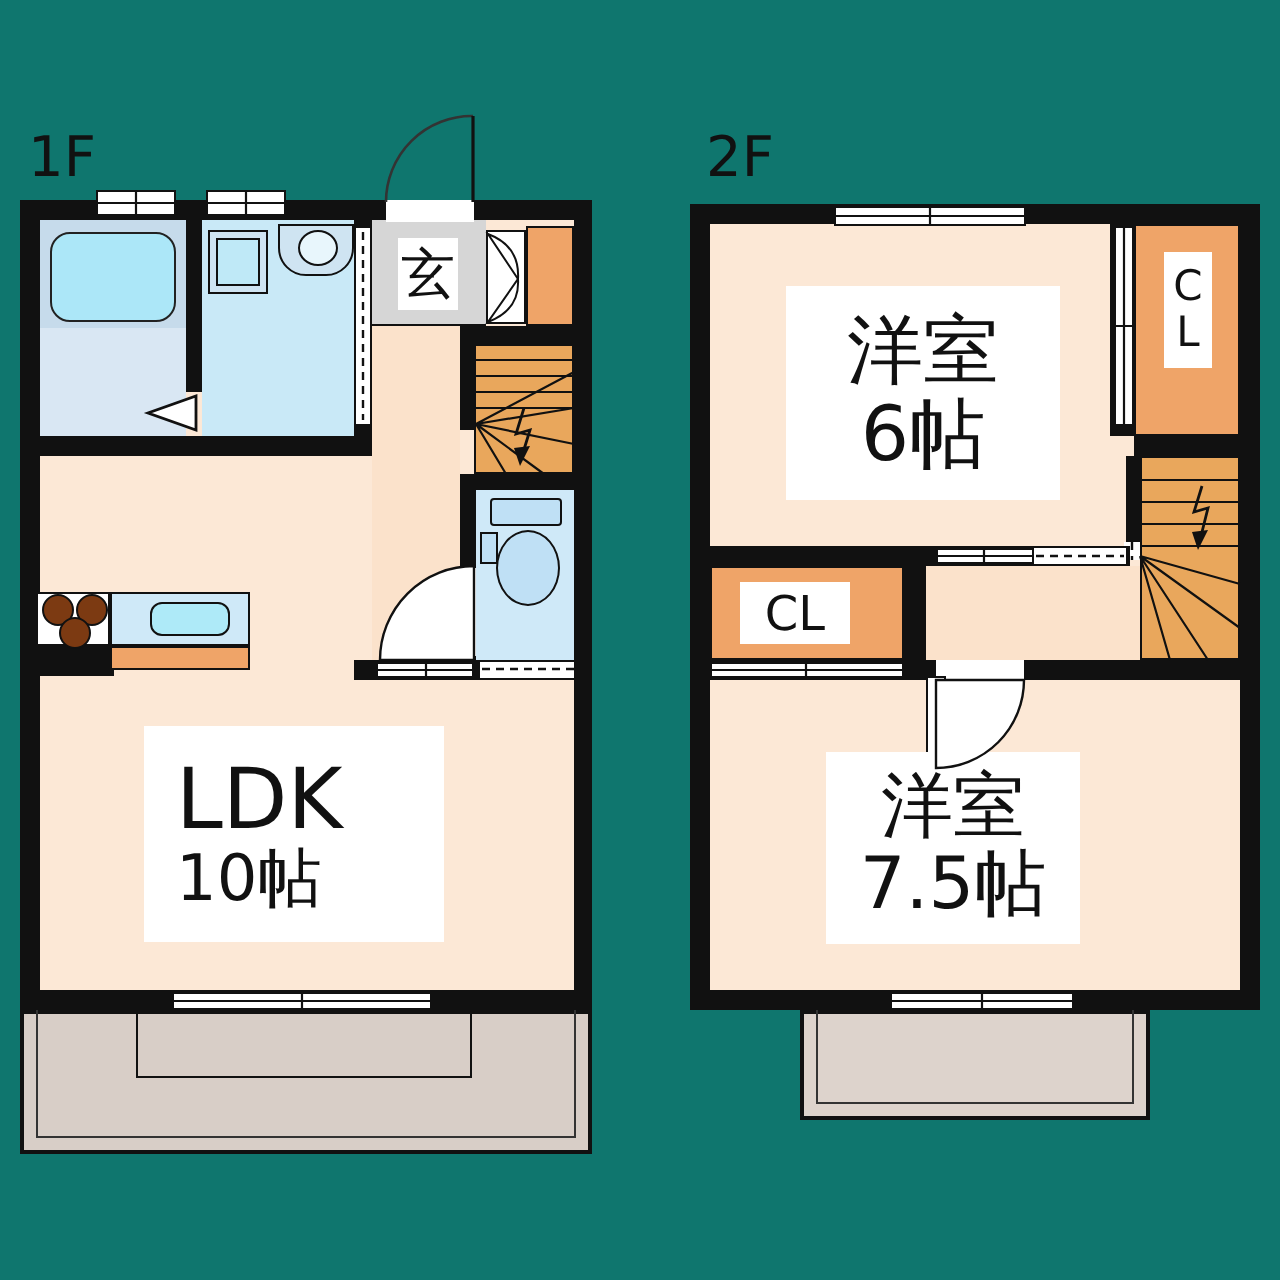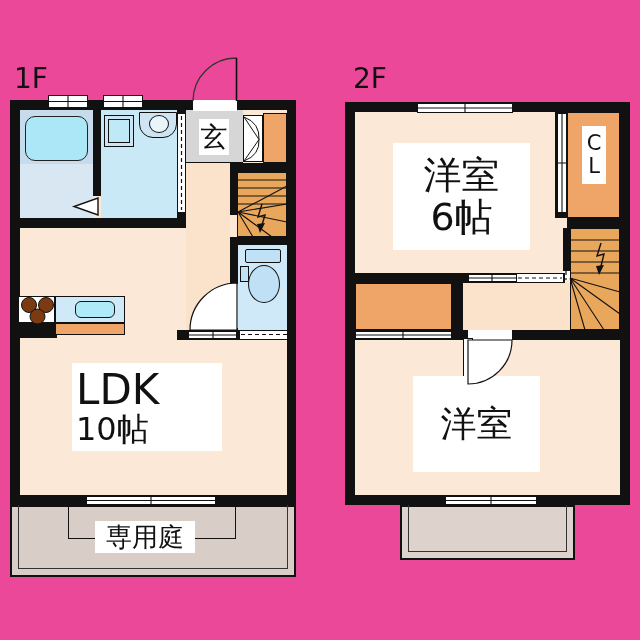--- a/index.html
+++ b/index.html
@@ -1,16 +1,16 @@
 <!DOCTYPE html>
 <html><head>
 <meta charset="utf-8">
 <style>
   html,body{margin:0;padding:0;background:#fff;}
-  #canvas{position:relative;width:640px;height:640px;background:#ec4899;overflow:hidden;
+  #canvas{position:relative;width:640px;height:640px;background:#0f766e;overflow:hidden;
           font-family:"DejaVu Sans","Liberation Sans",sans-serif;color:#111;}
   .a{position:absolute;box-sizing:border-box;}
   .wall{background:#111;}
   .peach{background:#fce8d6;}
   .hallpeach{background:#fbe2cb;}
   .orange{background:#efa468;border:1.5px solid #111;}
   .stairs{background:#e9a75c;border:1.5px solid #111;}
   .gray{background:#d6d6d6;}
   .whitebox{background:#fff;}
   .lbl{display:flex;align-items:center;justify-content:center;background:#fff;color:#111;}
@@ -70,31 +70,30 @@
   <div class="a wall" style="left:177px;top:330px;width:119px;height:10px;"></div>
   <div class="a win" style="left:188px;top:331px;width:49px;height:8px;"></div>
   <div class="a whitebox" style="left:240px;top:331px;width:47px;height:8px;"></div>
 
   <div class="a wall" style="left:10px;top:322px;width:47px;height:16px;"></div>
   <div class="a" style="left:18px;top:296px;width:37px;height:27px;background:#fff;border:1.5px solid #111;"></div>
   <div class="a" style="left:55px;top:296px;width:70px;height:27px;background:#cfe9f8;border:1.5px solid #111;"></div>
   <div class="a" style="left:75px;top:301px;width:40px;height:17px;background:#aeeaf8;border:1px solid #111;border-radius:6px;"></div>
   <div class="a orange" style="left:55px;top:323px;width:70px;height:12px;"></div>
 
-  <div class="a lbl col" style="left:72px;top:363px;width:150px;height:88px;align-items:flex-start;padding-left:4px;">
+  <div class="a lbl col" style="left:72px;top:363px;width:150px;height:108px;align-items:flex-start;padding-left:16px;">
     <span style="font-size:42px;">LDK</span>
     <span style="font-size:32px;">10帖</span>
   </div>
 
   <div class="a win" style="left:86px;top:496px;width:130px;height:9px;"></div>
 
   <div class="a" style="left:10px;top:505px;width:286px;height:72px;background:#d8cec7;border:2px solid #111;"></div>
   <div class="a" style="left:18px;top:505px;width:270px;height:64px;border:1px solid #333;border-top:none;"></div>
   <div class="a" style="left:68px;top:505px;width:168px;height:34px;border:1.5px solid #111;border-top:none;"></div>
-  <div class="a lbl" style="left:95px;top:521px;width:100px;height:32px;font-size:26px;">専用庭</div>
 
   <div class="a floor-tag" style="left:353px;top:62px;">2F</div>
 
   <div class="a wall" style="left:345px;top:102px;width:285px;height:403px;"></div>
   <div class="a peach" style="left:355px;top:112px;width:265px;height:383px;"></div>
 
   <div class="a win" style="left:417px;top:103px;width:96px;height:10px;"></div>
   <div class="a lbl col" style="left:393px;top:143px;width:137px;height:107px;">
     <span style="font-size:38px;">洋室</span>
     <span style="font-size:38px;">6帖</span>
@@ -112,29 +111,31 @@
   <div class="a stairs" style="left:570px;top:228px;width:50px;height:102px;"></div>
   <div class="a wall" style="left:563px;top:228px;width:8px;height:43px;"></div>
   <div class="a whitebox" style="left:562px;top:271px;width:8px;height:9px;"></div>
 
   <div class="a wall" style="left:345px;top:273px;width:220px;height:10px;"></div>
   <div class="a win" style="left:468px;top:274px;width:49px;height:8px;"></div>
   <div class="a whitebox" style="left:517px;top:274px;width:46px;height:8px;"></div>
 
   <div class="a hallpeach" style="left:463px;top:283px;width:107px;height:47px;"></div>
   <div class="a orange" style="left:355px;top:283px;width:97px;height:47px;"></div>
+  <div class="a lbl" style="left:370px;top:291px;width:55px;height:31px;font-size:24px;">CL</div>
   <div class="a wall" style="left:452px;top:283px;width:11px;height:47px;"></div>
 
   <div class="a wall" style="left:345px;top:330px;width:285px;height:10px;"></div>
   <div class="a win" style="left:355px;top:331px;width:97px;height:8px;"></div>
   <div class="a whitebox" style="left:468px;top:330px;width:44px;height:10px;"></div>
   <div class="a whitebox" style="left:463px;top:338px;width:10px;height:46px;border:1.2px solid #111;"></div>
 
   <div class="a lbl col" style="left:413px;top:376px;width:127px;height:96px;">
     <span style="font-size:36px;">洋室</span>
+    <span style="font-size:36px;">7.5帖</span>
   </div>
   <div class="a win" style="left:445px;top:496px;width:92px;height:9px;"></div>
 
   <div class="a" style="left:400px;top:505px;width:175px;height:55px;background:#ddd3cc;border:2px solid #111;"></div>
   <div class="a" style="left:408px;top:505px;width:159px;height:47px;border:1px solid #333;border-top:none;"></div>
 
   <svg class="a" style="left:0;top:0;" width="640" height="640" viewBox="0 0 640 640">
 
     <path d="M236.5,58 A43,43 0 0 0 193,101" fill="none" stroke="#333" stroke-width="1.3"></path>
     <line x1="236.5" y1="58" x2="236.5" y2="101" stroke="#111" stroke-width="1.6"></line>

